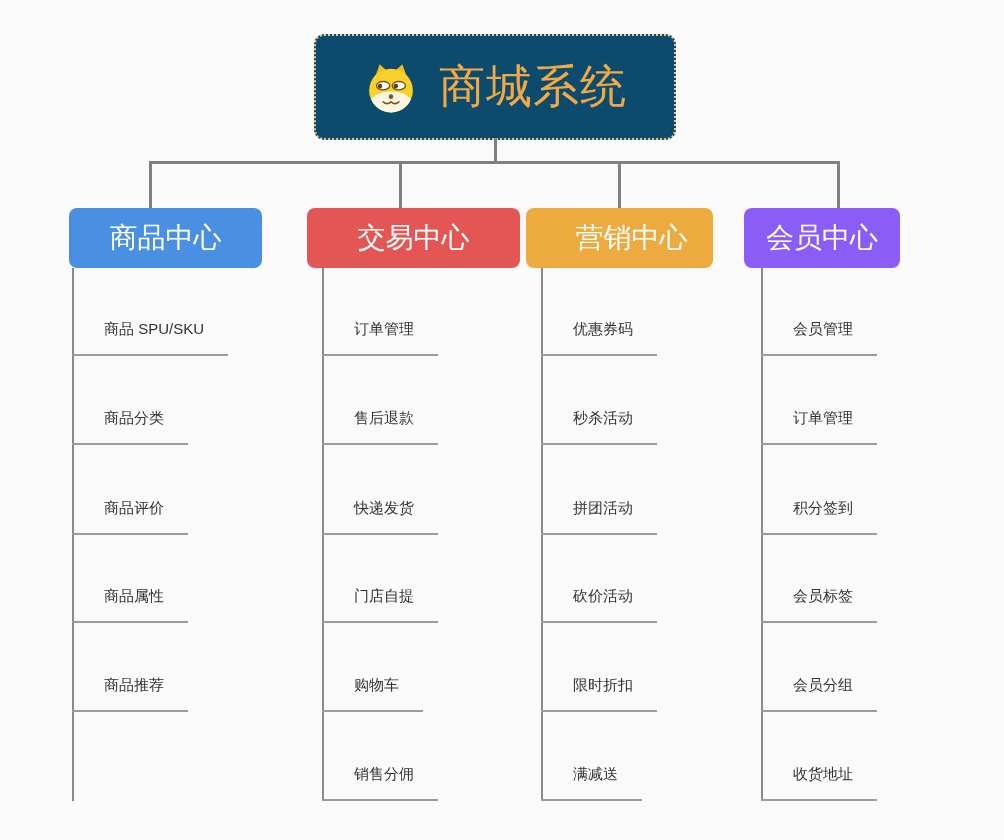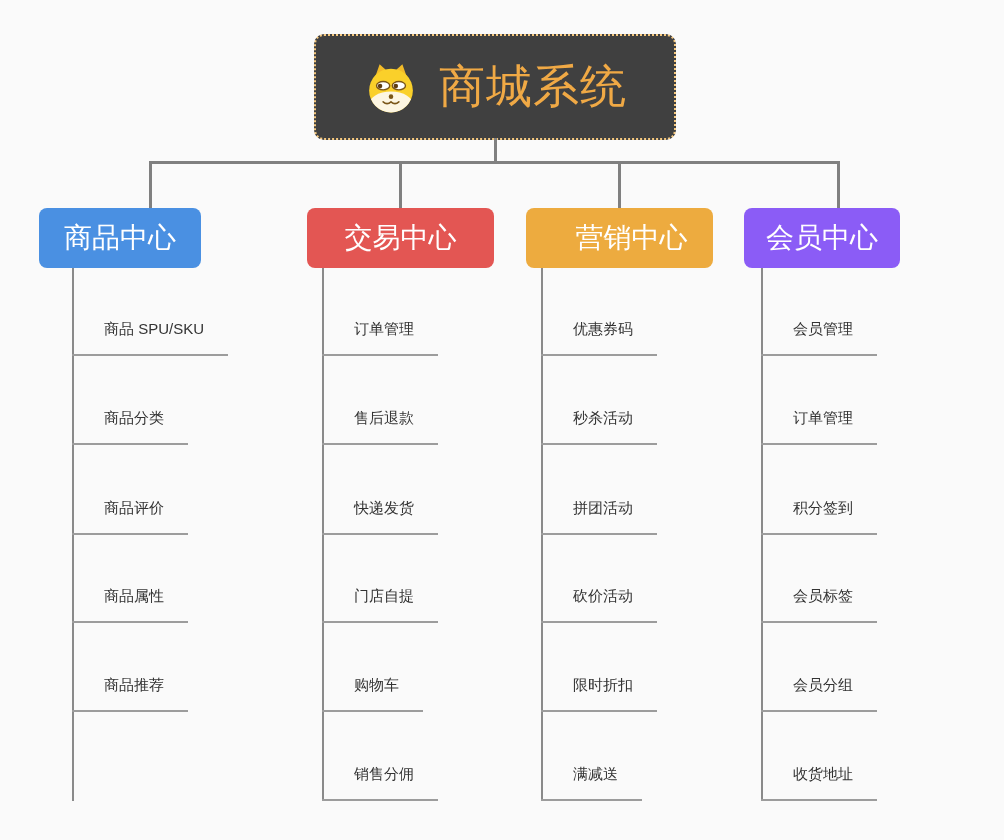--- a/index.html
+++ b/index.html
@@ -11,21 +11,21 @@
   .canvas{
     position:relative;
     width:1004px;height:840px;
     background:#fafafa;
     overflow:hidden;
   }
   
   .root-node{
     position:absolute;
     left:314px;top:34px;width:362px;height:106px;
-    background:#404040;
+    background:#0c4a6e;
     border:2px dotted #f6c97f;
     border-radius:10px;
     box-sizing:border-box;
     display:flex;align-items:center;justify-content:center;
     gap:20px;
   }
   .root-title{
     font-size:46px;
     color:#f0a945;
     font-weight:500;
@@ -47,22 +47,22 @@
     position:absolute;
     top:208px;height:60px;
     border-radius:8px;
     color:#ffffff;
     font-size:28px;
     line-height:60px;
     text-align:center;
     white-space:nowrap;
     box-sizing:border-box;
   }
-  .branch-0{left:39px;width:162px;background:#4a90e2;}
-  .branch-1{left:307px;width:187px;background:#e35653;}
+  .branch-0{left:69px;width:193px;background:#4a90e2;}
+  .branch-1{left:307px;width:213px;background:#e35653;}
   .branch-2{left:526px;width:187px;background:#edab3f;padding-left:24px;}
   .branch-3{left:744px;width:156px;background:#8b5cf6;}
   
   .trunk{position:absolute;top:268px;height:533px;width:2px;background:#8a8a8a;}
   .trunk-0{left:72px;}
   .trunk-1{left:322px;}
   .trunk-2{left:541px;}
   .trunk-3{left:761px;}
   
   .leaf{

